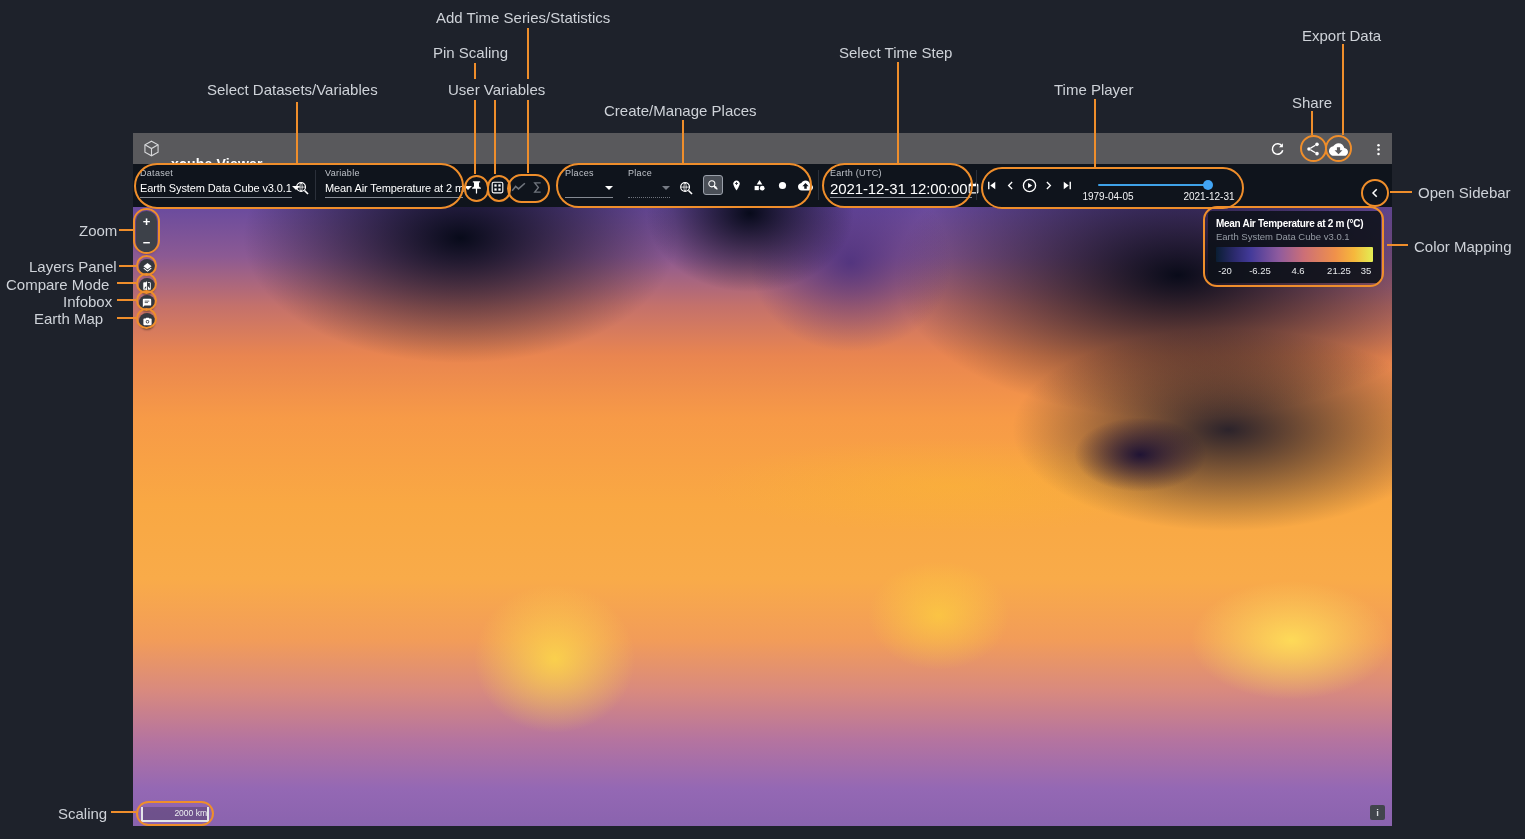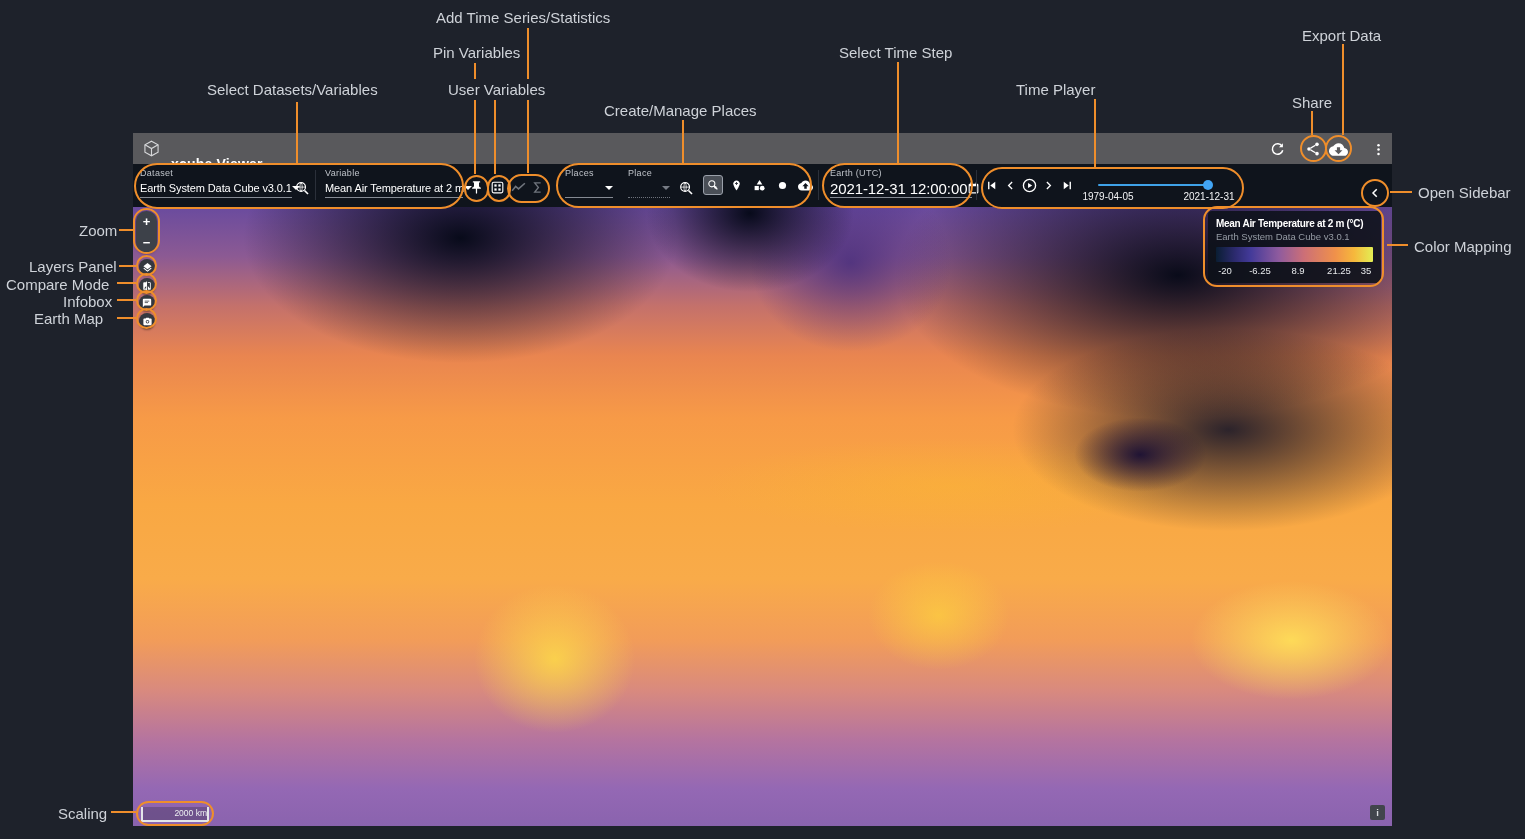--- a/index.html
+++ b/index.html
@@ -290,38 +290,38 @@
         </svg>
       </button>
 
       <div id="legend">
         <div class="ltitle">Mean Air Temperature at 2 m (°C)</div>
         <div class="lsub">Earth System Data Cube v3.0.1</div>
         <div class="lbar"></div>
         <div class="lticks">
           <span style="left:9px">-20</span>
           <span style="left:44px">-6.25</span>
-          <span style="left:82px">8.9</span>
+          <span style="left:82px">4.6</span>
           <span style="left:123px">21.25</span>
           <span style="left:150px">35</span>
         </div>
       </div>
 
       <div id="scalebar">2000 km</div>
       <button id="attrib">i</button>
     </div>
   </div>
 
   <div class="ann" style="left:207px;top:81px">Select Datasets/Variables</div>
-  <div class="ann" style="left:433px;top:44px">Pin Variables</div>
+  <div class="ann" style="left:433px;top:44px">Pin Scaling</div>
   <div class="ann" style="left:436px;top:9px">Add Time Series/Statistics</div>
   <div class="ann" style="left:448px;top:81px">User Variables</div>
   <div class="ann" style="left:604px;top:102px">Create/Manage Places</div>
   <div class="ann" style="left:839px;top:44px">Select Time Step</div>
-  <div class="ann" style="left:1016px;top:81px">Time Player</div>
+  <div class="ann" style="left:1054px;top:81px">Time Player</div>
   <div class="ann" style="left:1302px;top:27px">Export Data</div>
   <div class="ann" style="left:1292px;top:94px">Share</div>
   <div class="ann" style="left:1418px;top:184px">Open Sidebar</div>
   <div class="ann" style="left:1414px;top:238px">Color Mapping</div>
   <div class="ann" style="left:79px;top:222px">Zoom</div>
   <div class="ann" style="left:29px;top:258px">Layers Panel</div>
   <div class="ann" style="left:6px;top:276px">Compare Mode</div>
   <div class="ann" style="left:63px;top:293px">Infobox</div>
   <div class="ann" style="left:34px;top:310px">Earth Map</div>
   <div class="ann" style="left:58px;top:805px">Scaling</div>

